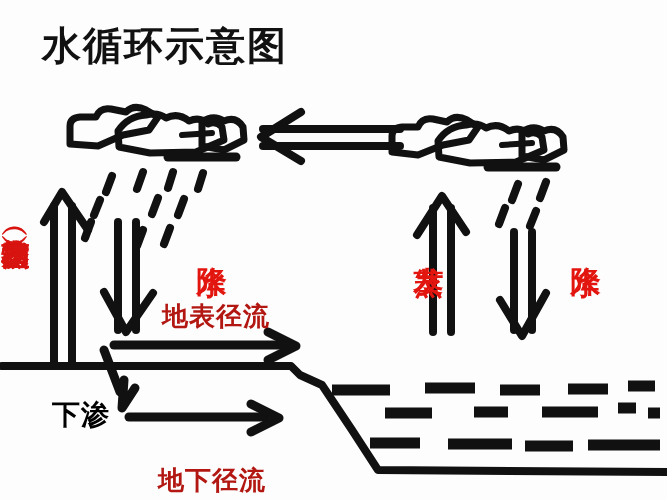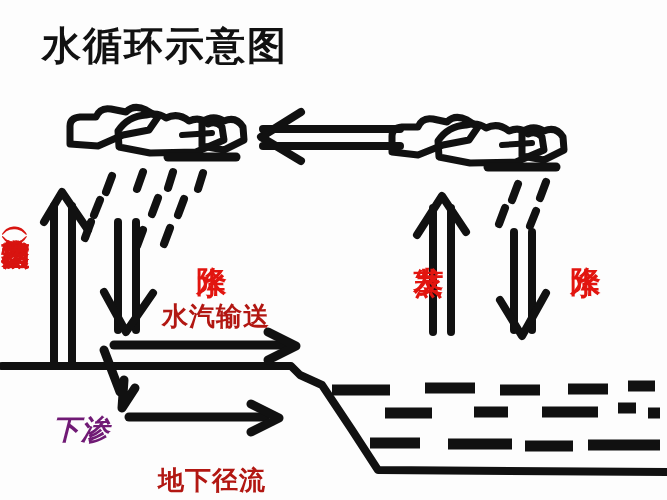--- a/index.html
+++ b/index.html
@@ -72,25 +72,24 @@
   .darkred-h {
     color: #b21712;
     font-size: 26px;
     letter-spacing: 1px;
   }
   #label-surface-runoff { left: 162px; top: 303px; }
   #label-ground-runoff  { left: 158px; top: 439px; margin-top: 28px; }
   
   #label-infiltration {
     left: 52px;
-    top: 416px;
+    top: 401px;
     font-size: 28px;
-    color: #701a75;
+    color: #000000;
     letter-spacing: 1px;
-    font-style: italic;
   }
 </style>
 </head>
 <body>
 
 <div id="canvas">
 
   <svg id="svg-diagram" viewBox="0 0 667 500">
 
     <g fill="none" stroke="#111111" stroke-width="7" stroke-linejoin="round" stroke-linecap="round">
@@ -209,19 +208,19 @@
 
 
   <div class="lbl" id="label-evap-left"><span style="writing-mode: vertical-rl; text-orientation: upright; display:inline-block;">蒸发（植物蒸腾）</span></div>
 
   <div class="lbl red-v" id="label-precip-left"><span style="writing-mode: vertical-rl; text-orientation: upright; display:inline-block;">降水</span></div>
 
   <div class="lbl red-v" id="label-evap-right"><span style="writing-mode: vertical-rl; text-orientation: upright; display:inline-block;">蒸发</span></div>
 
   <div class="lbl red-v" id="label-precip-right"><span style="writing-mode: vertical-rl; text-orientation: upright; display:inline-block;">降水</span></div>
 
-  <div class="lbl darkred-h" id="label-surface-runoff">水汽输送</div>
+  <div class="lbl darkred-h" id="label-surface-runoff">地表径流</div>
 
   <div class="lbl darkred-h" id="label-ground-runoff">地下径流</div>
 
   <div class="lbl" id="label-infiltration">下渗</div>
 
 </div>
 
 </body></html>

